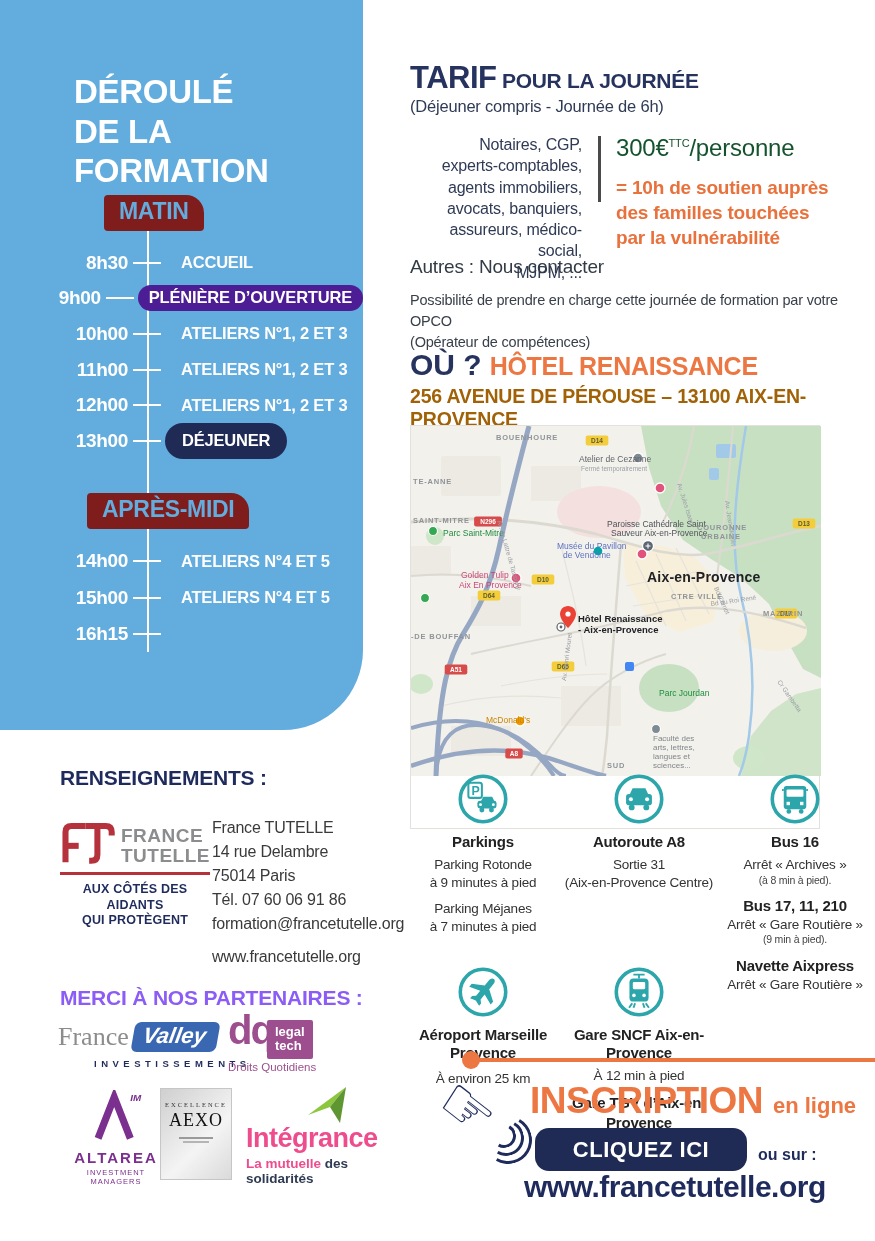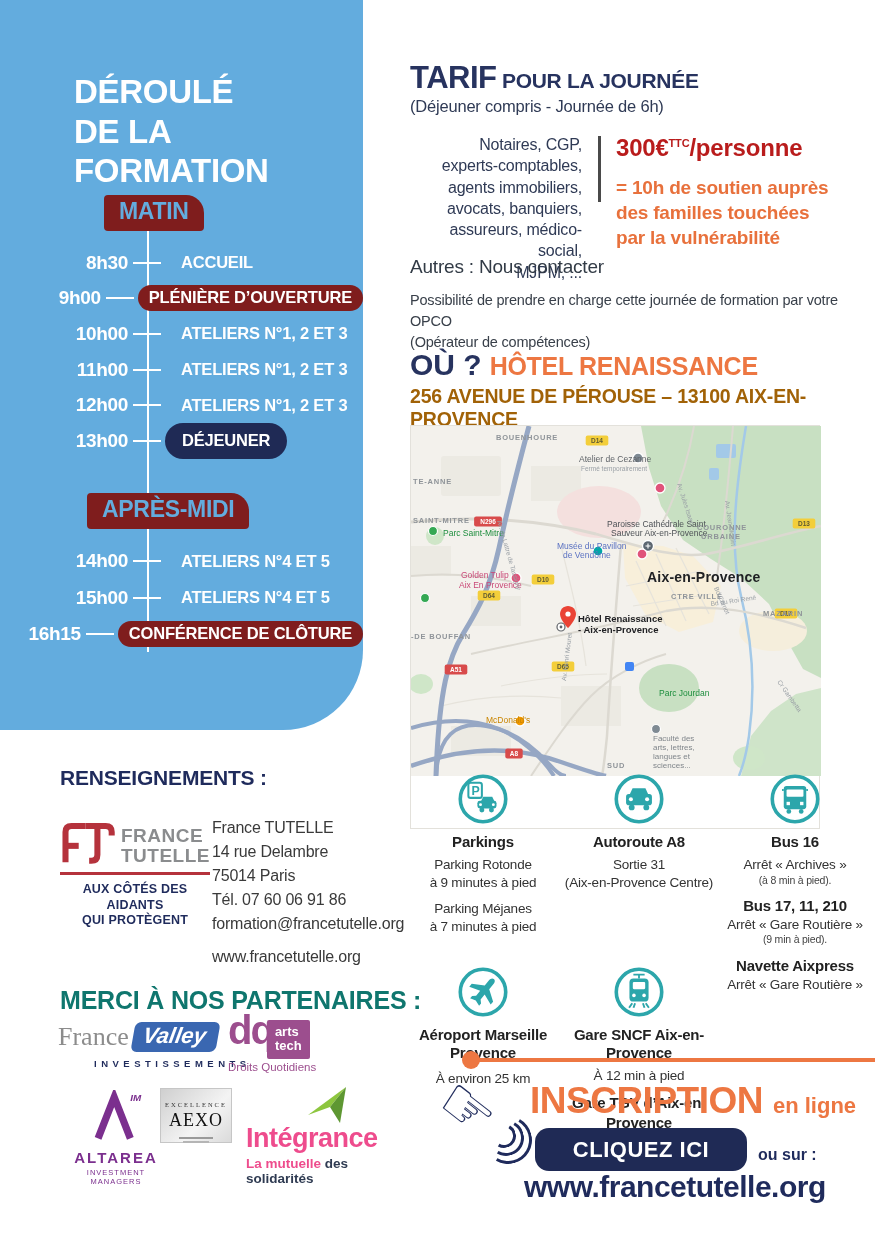--- a/index.html
+++ b/index.html
@@ -15,33 +15,33 @@
   #tl-head-0 { left:104px; top:195px; }
   #tl-head-1 { left:87px; top:493px; }
   .tl-items { position:absolute; left:0; width:363px; }
   #tl-items-0 { top:245px; }
   #tl-items-1 { top:543px; }
   .tl-row { display:flex; align-items:center; height:35.6px; }
   #tl-items-1 .tl-row { height:36.5px; }
   .tl-time { width:128px; text-align:right; color:#fff; font-size:19px; font-weight:bold; letter-spacing:-.3px; }
   .tl-tick { width:28px; height:2px; background:#fff; margin-left:5px; flex:none; }
   .tl-label { margin-left:20px; color:#fff; font-size:16.5px; font-weight:bold; letter-spacing:-.2px; white-space:nowrap; }
-  .tl-label.orange { background:#7f1d1d; padding:3px 11px 4px 11px; border-radius:14px; margin-left:4px; }
+  .tl-label.orange { background:#4c1d95; padding:3px 11px 4px 11px; border-radius:14px; margin-left:4px; }
   .tl-label.navy { background:#1F2A55; padding:8px 17px 9px 17px; border-radius:18px; margin-left:4px; }
 
   
   .tarif { position:absolute; left:410px; top:60px; width:458px; }
   .tarif-h { color:#27335F; }
   .tarif-h .big { font-size:31px; font-weight:bold; letter-spacing:-.5px; }
   .tarif-h .small { font-size:21px; font-weight:bold; letter-spacing:-.3px; }
   .tarif-sub { color:#2F3A55; font-size:16.5px; margin-top:1px; letter-spacing:-.2px; }
   .price-row { display:flex; margin-top:18px; }
   .audience { width:172px; text-align:right; color:#2F3A55; font-size:16px; line-height:1.33; letter-spacing:-.2px; }
   .tarif-divider { width:3px; height:66px; background:#4a4a4a; margin:2px 15px 0 16px; flex:none; }
-  .price-line { color:#b91c1c; font-size:24px; font-weight:bold; letter-spacing:-.2px; }
+  .price-line { color:#14532d; font-size:24px; font-weight:normal; letter-spacing:-.2px; }
   .price-line sup { font-size:11px; }
   .equiv { color:#E8713C; font-size:19px; font-weight:bold; line-height:1.32; margin-top:13px; letter-spacing:-.2px; }
   .autres { position:absolute; left:410px; top:256px; color:#323B46; font-size:19px; letter-spacing:-.2px; }
   .opco { position:absolute; left:410px; top:290px; width:445px; color:#39404A; font-size:14.5px; line-height:1.45; letter-spacing:-.2px; }
 
   
   .ou { position:absolute; left:410px; top:348px; }
   .ou .q { color:#27335F; font-size:30px; font-weight:bold; }
   .ou .hotel { color:#ED7742; font-size:25px; font-weight:bold; margin-left:8px; letter-spacing:-.3px; }
   .ou .addr { color:#a16207; font-size:19.5px; font-weight:bold; margin-top:3px; letter-spacing:-.2px; }
@@ -81,35 +81,35 @@
   .rens-title { position:absolute; left:60px; top:766px; color:#1F2B5C; font-size:21px; font-weight:bold; letter-spacing:-.2px; }
   .ft-logo { position:absolute; left:60px; top:818px; width:150px; }
   .ft-top { display:flex; align-items:flex-end; }
   .ft-names { margin-left:6px; color:#8A8C8E; font-weight:bold; font-size:19px; line-height:1.05; letter-spacing:.5px; }
   .ft-rule { height:3px; background:#B5323C; margin-top:6px; }
   .ft-tag { margin-top:7px; text-align:center; color:#1F2B5C; font-size:12.5px; font-weight:bold; line-height:1.25; letter-spacing:.2px; }
   .contact { position:absolute; left:212px; top:816px; color:#3A3A3A; font-size:16px; line-height:1.5; letter-spacing:-.2px; }
   .website { position:absolute; left:212px; top:948px; color:#3A3A3A; font-size:16px; letter-spacing:-.2px; }
 
   
-  .partners-title { position:absolute; left:60px; top:986px; color:#0f766e; font-size:25px; font-weight:bold; letter-spacing:-.2px; }
+  .partners-title { position:absolute; left:60px; top:986px; color:#8b5cf6; font-size:21px; font-weight:bold; letter-spacing:-.2px; }
   .fv { position:absolute; left:58px; top:1022px; width:152px; }
   .fv-row { display:flex; align-items:center; }
   .fv-france { font-family:"Liberation Serif", serif; color:#8C8C8C; font-size:26px; }
   .fv-valley { background:#3A67B1; color:#fff; font-style:italic; font-weight:bold; font-size:22px; padding:1px 12px 3px 10px; border-radius:6px; transform:skewX(-10deg); margin-left:4px; }
   .fv-sub { color:#1F2B5C; font-size:9.5px; font-weight:bold; letter-spacing:4.5px; margin-top:6px;margin-left:36px; }
   .dq { position:absolute; left:228px; top:1012px; }
   .dq-row { display:flex; align-items:flex-start; }
   .dq-mono { color:#9C4E8E; font-size:40px; font-weight:bold; letter-spacing:-2px; line-height:.9; }
   .dq-box { background:#9C4E8E; color:#fff; font-size:13px; font-weight:bold; line-height:1.1; padding:5px 8px; margin:8px 0 0 -6px; border-radius:2px; text-align:left; }
   .dq-sub { color:#9C4E8E; font-size:11.5px; margin-top:2px; }
   .alt { position:absolute; left:70px; top:1090px; width:92px; text-align:center; }
   .alt-name { color:#7B2F8E; font-size:15px; font-weight:bold; letter-spacing:2px; margin-top:3px; }
   .alt-sub { color:#7B2F8E; font-size:7.5px; letter-spacing:1px; margin-top:2px; }
-  .aexo { position:absolute; left:160px; top:1088px; width:72px; height:55px; background:linear-gradient(135deg,#CFCFCF,#F4F4F4 60%,#DADADA); border:1px solid #C6C6C6; text-align:center; padding-top:12px; }
+  .aexo { position:absolute; left:160px; top:1088px; width:72px; height:92px; background:linear-gradient(135deg,#CFCFCF,#F4F4F4 60%,#DADADA); border:1px solid #C6C6C6; text-align:center; padding-top:12px; }
   .aexo-top { font-family:"Liberation Serif", serif; color:#333; font-size:6.5px; letter-spacing:2px; }
   .aexo-name { font-family:"Liberation Serif", serif; color:#111; font-size:18px; letter-spacing:1px; margin-top:2px; }
   .aexo-bar { width:34px; height:2px; background:#9a9a9a; margin:6px auto 2px auto; }
   .aexo-bar2 { width:26px; height:2px; background:#b5b5b5; margin:0 auto; }
   .intg { position:absolute; left:246px; top:1085px; width:150px; }
   .intg-name { color:#EE4C8D; font-size:27px; font-weight:bold; letter-spacing:-.5px; margin-top:-6px; }
   .intg-sub { font-size:13.5px; font-weight:bold; margin-top:2px; }
   .intg-sub .p1 { color:#EE4C8D; }
   .intg-sub .p2 { color:#2F3B52; }
 
@@ -179,21 +179,20 @@
           <span class="tl-label">ATELIERS N°4 ET 5</span>
         </div>
         <div class="tl-row">
           <span class="tl-time">15h00</span>
           <span class="tl-tick"></span>
           <span class="tl-label">ATELIERS N°4 ET 5</span>
         </div>
         <div class="tl-row">
           <span class="tl-time">16h15</span>
           <span class="tl-tick"></span>
-          <span class="tl-label orange">CONFÉRENCE DE CLÔTURE</span>
         </div>
       </div>
   </div>
 
   <div class="tarif">
     <div class="tarif-h"><span class="big">TARIF</span><span class="small"> POUR LA JOURNÉE</span></div>
     <div class="tarif-sub">(Déjeuner compris - Journée de 6h)</div>
     <div class="price-row">
       <div class="audience preline">Notaires, CGP,
 experts-comptables,
@@ -432,21 +431,21 @@
   <div class="fv">
     <div class="fv-row">
       <span class="fv-france">France</span>
       <span class="fv-valley">Valley</span>
     </div>
     <div class="fv-sub">INVESTISSEMENTS</div>
   </div>
   <div class="dq">
     <div class="dq-row">
       <span class="dq-mono">dq</span>
-      <span class="dq-box preline">arts
+      <span class="dq-box preline">legal
 tech</span>
     </div>
     <div class="dq-sub">Droits Quotidiens</div>
   </div>
   <div class="alt">
     <svg width="56" height="52" viewBox="0 0 60 58" xmlns="http://www.w3.org/2000/svg">
       <polyline points="10,54 28,8 46,54" stroke="#7B2F8E" stroke-width="8" fill="none"></polyline>
       <text x="46" y="12" font-size="11" font-style="italic" fill="#7B2F8E" font-weight="bold">IM</text>
     </svg>
     <div class="alt-name">ALTAREA</div>

